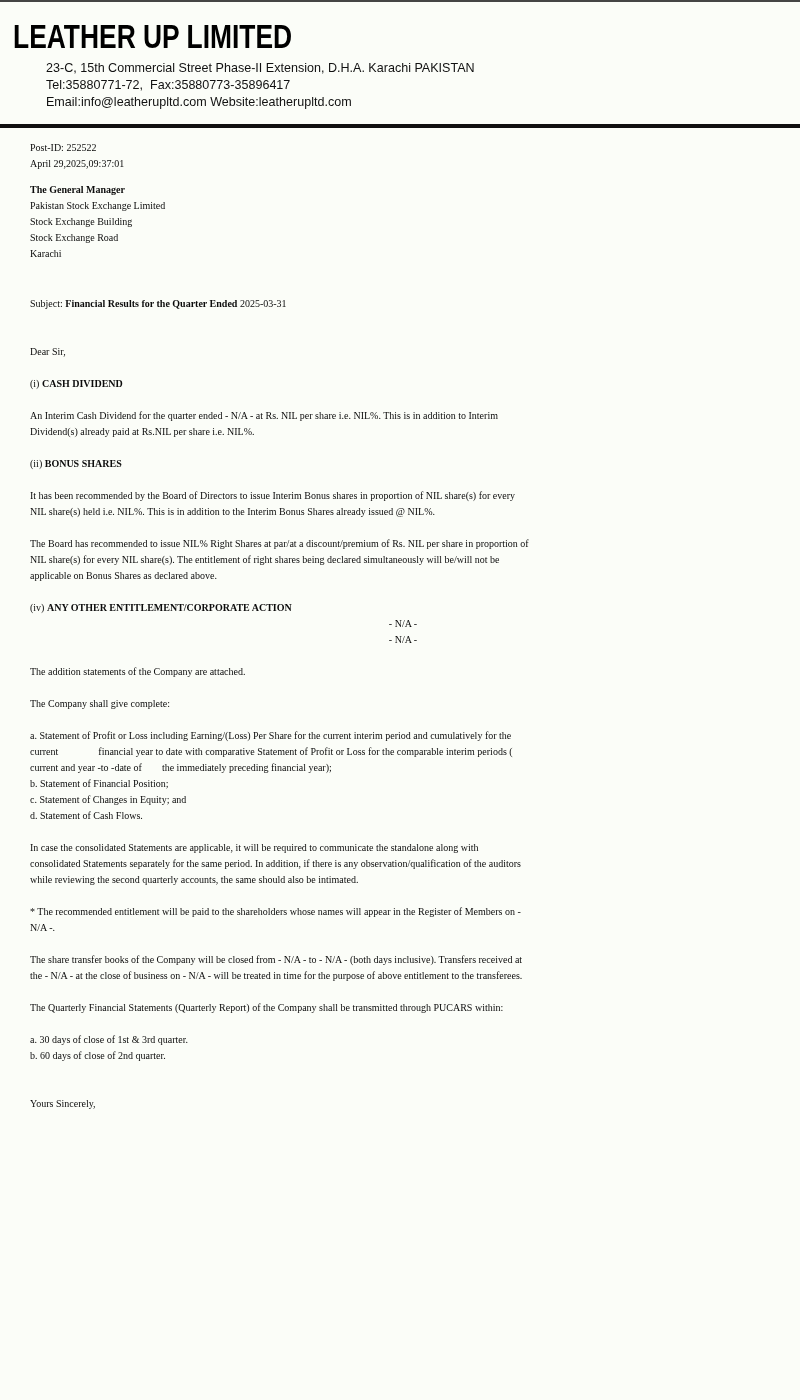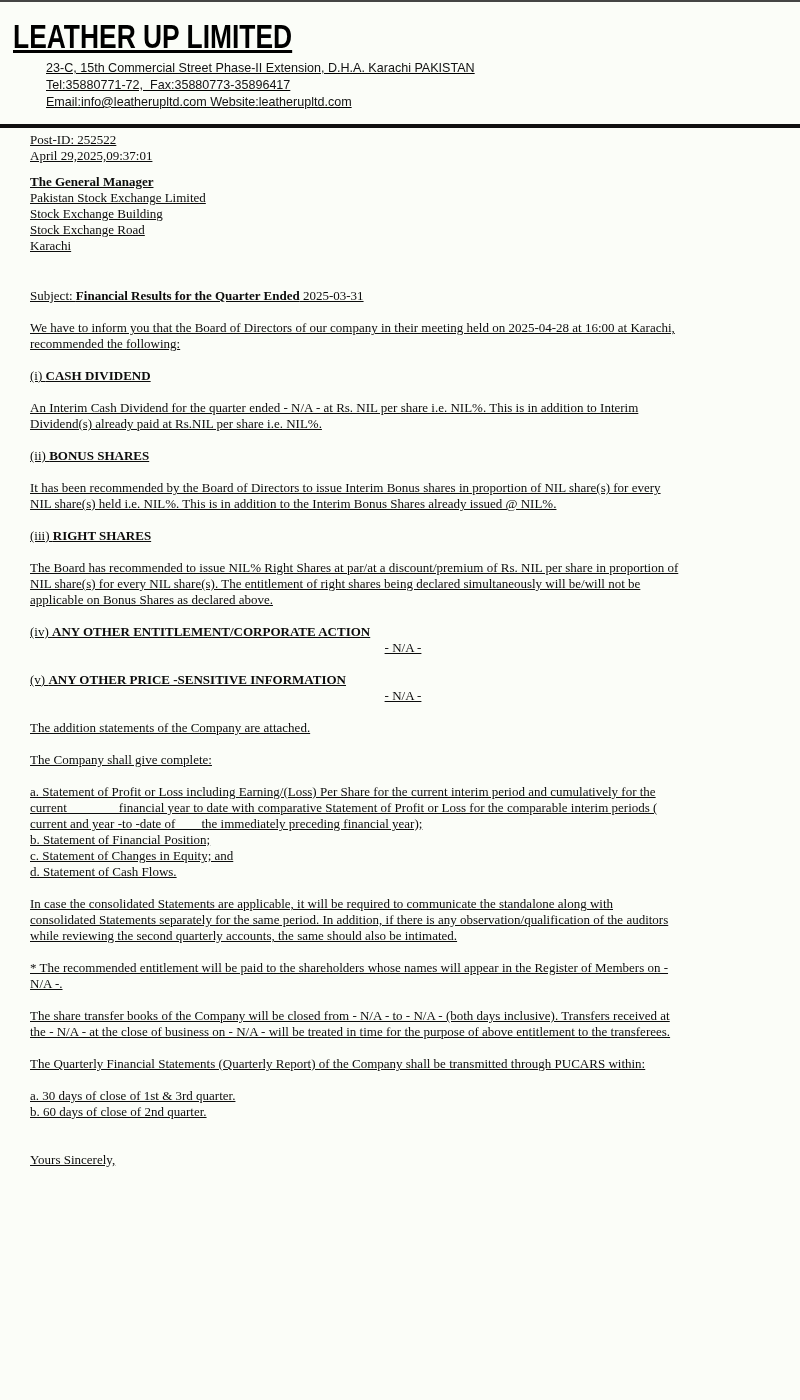--- a/index.html
+++ b/index.html
@@ -8,45 +8,43 @@
     background: #fbfdf8;
     color: #0c0c0c;
     overflow: hidden;
     font-family: "Liberation Serif", "DejaVu Serif", serif;
   }
   .top-rule { height: 2px; background: #454545; }
   .header {
     padding: 18px 0 0 13px;
     font-family: "Liberation Sans", "DejaVu Sans", sans-serif;
     color: #000;
-    text-decoration: underline;
   }
   .company {
     font-size: 33px;
     font-weight: bold;
     line-height: 34px;
     white-space: pre;
     transform: scaleX(0.80);
     transform-origin: 0 50%;
   }
   .hinfo-block { padding-left: 5px; margin-top: 5px; margin-left: 28px; }
   .hinfo {
     font-size: 13.5px;
     line-height: 17px;
     white-space: pre;
     transform: scaleX(0.93);
     transform-origin: 0 50%;
     color: #111;
   }
   .thick-rule { height: 4px; background: #101010; margin-top: 14px; }
   .doc {
-    padding: 4px 0 0 30px;
-    font-size: 13px;
+    padding: 12px 0 0 30px;
+    font-size: 10px;
     line-height: 16px;
-    text-decoration: underline;
   }
   .para { white-space: pre-wrap; margin: 16px 0 0 0; }
   .mt0  { margin-top: 0; }
   .mt18 { margin-top: 10px; }
   .mt32 { margin-top: 32px; }
   .mt34 { margin-top: 34px; }
   .b { font-weight: bold; }
   .center { text-align: center; padding-right: 24px; }
 </style>
 </head>
@@ -71,41 +69,38 @@
 </span><span>April 29,2025,09:37:01</span></div>
 
   <div class="para mt18"><span class="b">The General Manager</span><span>
 Pakistan Stock Exchange Limited
 Stock Exchange Building
 Stock Exchange Road
 Karachi</span></div>
 
   <div class="para mt34"><span>Subject: </span><span class="b">Financial Results for the Quarter Ended</span><span> 2025-03-31</span></div>
 
+  <div class="para mt32">Dear Sir,</div>
 
-  <div class="para">We have to inform you that the Board of Directors of our company in their meeting held on 2025-04-28 at 16:00 at Karachi,
-recommended the following:</div>
 
   <div class="para"><span>(i) </span><span class="b">CASH DIVIDEND</span></div>
   <div class="para">An Interim Cash Dividend for the quarter ended - N/A - at Rs. NIL per share i.e. NIL%. This is in addition to Interim
 Dividend(s) already paid at Rs.NIL per share i.e. NIL%.</div>
 
   <div class="para"><span>(ii) </span><span class="b">BONUS SHARES</span></div>
   <div class="para">It has been recommended by the Board of Directors to issue Interim Bonus shares in proportion of NIL share(s) for every
 NIL share(s) held i.e. NIL%. This is in addition to the Interim Bonus Shares already issued @ NIL%.</div>
 
-  <div class="para"><span>(iii) </span><span class="b">RIGHT SHARES</span></div>
   <div class="para">The Board has recommended to issue NIL% Right Shares at par/at a discount/premium of Rs. NIL per share in proportion of
 NIL share(s) for every NIL share(s). The entitlement of right shares being declared simultaneously will be/will not be
 applicable on Bonus Shares as declared above.</div>
 
   <div class="para"><span>(iv) </span><span class="b">ANY OTHER ENTITLEMENT/CORPORATE ACTION</span></div>
   <div class="para mt0 center">- N/A -</div>
 
-  <div class="para"><span>(v) </span><span class="b">ANY OTHER PRICE -SENSITIVE INFORMATION</span></div>
   <div class="para mt0 center">- N/A -</div>
 
   <div class="para">The addition statements of the Company are attached.</div>
 
   <div class="para">The Company shall give complete:</div>
 
   <div class="para">a. Statement of Profit or Loss including Earning/(Loss) Per Share for the current interim period and cumulatively for the
 current                financial year to date with comparative Statement of Profit or Loss for the comparable interim periods (
 current and year -to -date of        the immediately preceding financial year);
 b. Statement of Financial Position;

